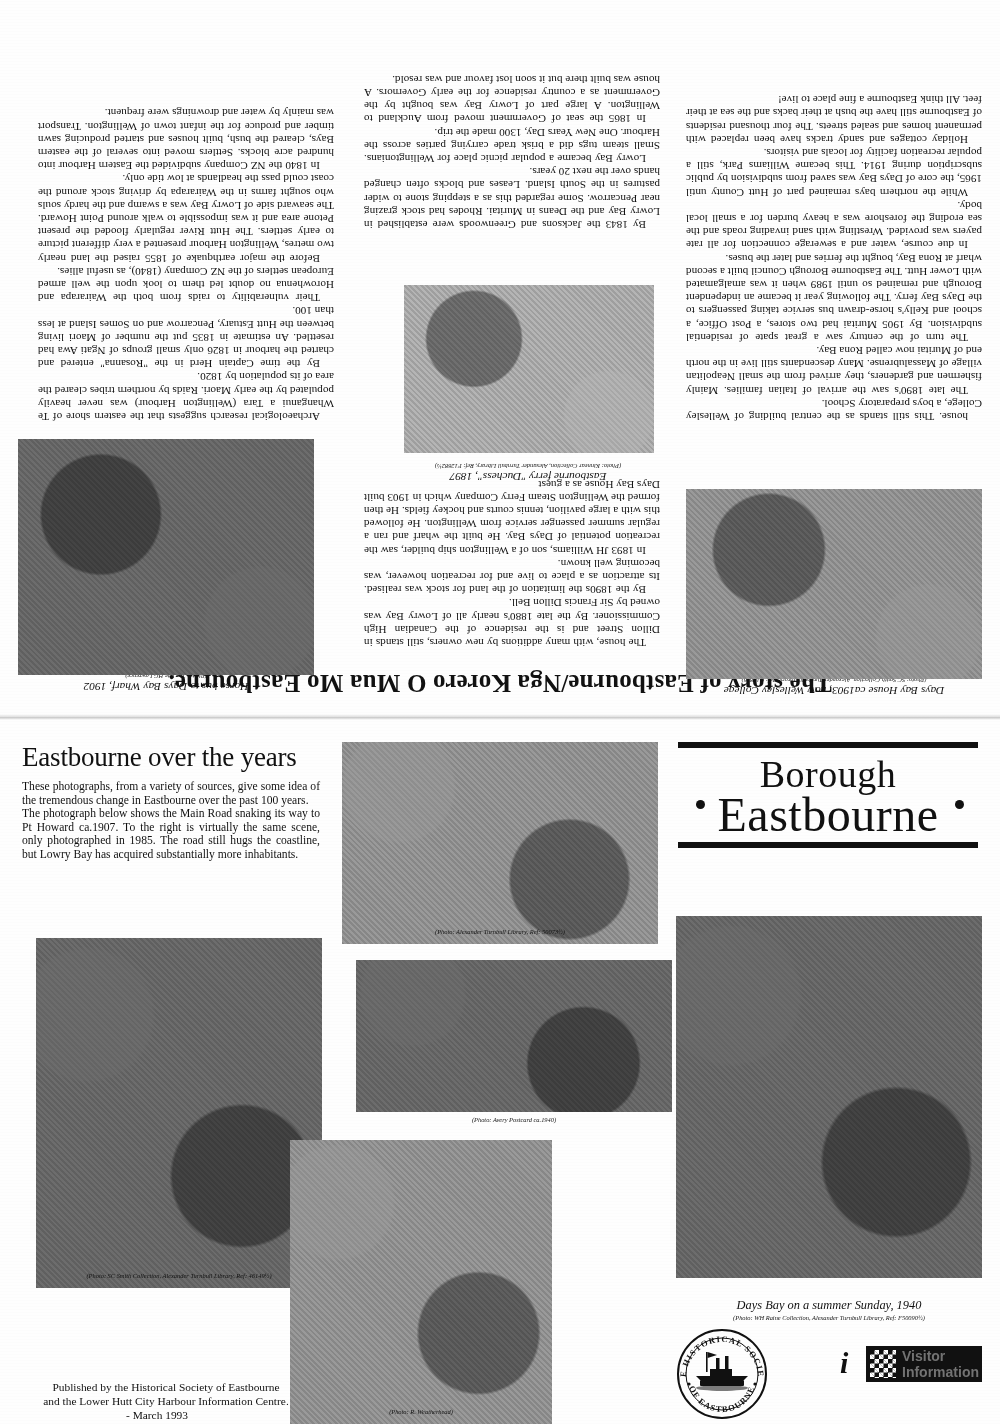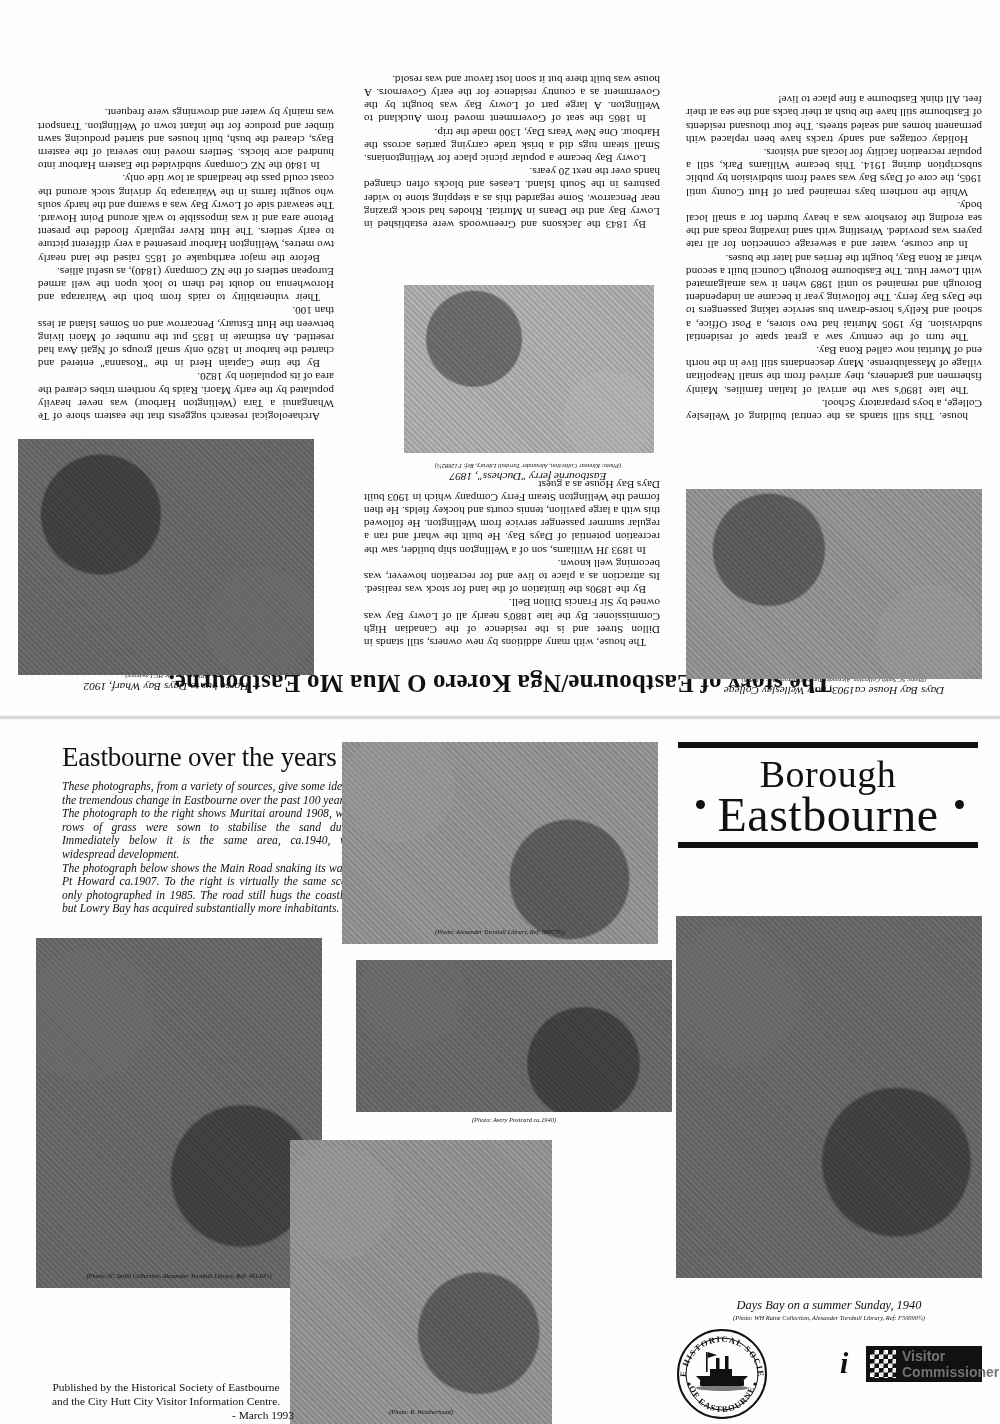--- a/index.html
+++ b/index.html
@@ -67,43 +67,43 @@
   #masthead .rule{height:6px;background:#111;margin:0;}
   #masthead .rule.bottom{margin-top:2px;}
   #masthead .words{position:relative;padding:6px 0 4px;text-align:center;}
   #masthead .l1{font-size:38px;line-height:40px;letter-spacing:.5px;}
   #masthead .l2{font-size:48px;line-height:42px;letter-spacing:.5px;}
   #masthead .dot{position:absolute;width:9px;height:9px;border-radius:50%;background:#111;top:52px;}
   #masthead .dot.left{left:18px;}
   #masthead .dot.right{right:14px;}
 
   
-  #intro{position:absolute;left:22px;top:22px;width:298px;margin-left:40px;}
+  #intro{position:absolute;left:22px;top:22px;width:298px;}
   #intro h2{margin:0 0 7px;font-size:27px;font-weight:400;letter-spacing:-.2px;}
-  #intro p{margin:0;font-size:11.6px;line-height:13.6px;text-align:justify;font-style:italic;}
+  #intro p{margin:0;font-size:11.6px;line-height:13.6px;text-align:justify;}
 
   
   #photo-muritai{position:absolute;left:342px;top:22px;width:316px;height:202px;}
   #photo-muritai40{position:absolute;left:356px;top:240px;width:316px;height:152px;}
   #photo-mainroad{position:absolute;left:36px;top:218px;width:286px;height:350px;}
   #photo-1993{position:absolute;left:290px;top:420px;width:262px;height:284px;}
   #photo-daysbay{position:absolute;left:676px;top:196px;width:306px;height:362px;}
 
   .cap-b{position:absolute;font-style:italic;font-size:6.4px;text-align:center;}
   #cap-muritai{left:342px;top:208px;width:316px;}
   #cap-muritai40{left:356px;top:396px;width:316px;}
   #cap-mainroad{left:36px;top:552px;width:286px;}
   #cap-1993{left:290px;top:688px;width:262px;}
   #cap-daysbay{left:676px;top:578px;width:306px;}
   #cap-daysbay .t{font-style:italic;font-size:12.4px;margin-bottom:1px;}
 
   
   #publisher{position:absolute;left:20px;top:660px;width:292px;
      font-size:11.4px;line-height:14px;text-align:center;}
-  #publisher .date{text-align:right;padding-right:18px;}
+  #publisher .date{text-align:center;padding-right:18px;}
 
   
   #seal{position:absolute;left:676px;top:608px;width:92px;height:92px;}
   #seal svg{position:absolute;inset:0;}
 
   
   #visitor{position:absolute;left:862px;top:626px;width:120px;height:38px;}
   #visitor .i{position:absolute;left:-22px;top:0px;font-size:30px;font-style:italic;
       font-family:"Liberation Serif",serif;font-weight:700;color:#111;line-height:34px;}
   #visitor .box{position:absolute;left:4px;top:0;width:116px;height:36px;background:#111;}
@@ -189,21 +189,20 @@
         <div class="dot right"></div>
         <div class="l1">Borough</div>
         <div class="l2">Eastbourne</div>
       </div>
       <div class="rule bottom"></div>
     </div>
 
     <div id="intro">
       <h2>Eastbourne over the years</h2>
       <p>These photographs, from a variety of sources, give some idea of the tremendous change in Eastbourne over the past 100 years.</p>
-      <p>The photograph to the right shows Muritai around 1908, when rows of grass were sown to stabilise the sand dunes. Immediately below it is the same area, ca.1940, with widespread development.</p>
       <p>The photograph below shows the Main Road snaking its way to Pt Howard ca.1907. To the right is virtually the same scene, only photographed in 1985.  The road still hugs the coastline, but Lowry Bay has acquired substantially more inhabitants.</p>
     </div>
 
     <div id="photo-muritai" class="photo ph-mid"></div>
     <div class="cap-b" id="cap-muritai">(Photo: Alexander Turnbull Library, Ref: 50073½)</div>
 
     <div id="photo-muritai40" class="photo ph-dark"></div>
     <div class="cap-b" id="cap-muritai40">(Photo: Avery Postcard ca.1940)</div>
 
     <div id="photo-mainroad" class="photo ph-dark"></div>
@@ -213,21 +212,21 @@
     <div class="cap-b" id="cap-1993">(Photo: R. Weatherhead)</div>
 
     <div id="photo-daysbay" class="photo ph-dark"></div>
     <div class="cap-b" id="cap-daysbay">
       <div class="t">Days Bay on a summer Sunday, 1940</div>
       <div>(Photo: WH Raine Collection, Alexander Turnbull Library, Ref: F50090½)</div>
     </div>
 
     <div id="publisher">
       <div>Published by the Historical Society of Eastbourne</div>
-      <div>and the City Hutt City Visitor Information Centre.</div>
+      <div>and the Lower Hutt City Harbour Information Centre.</div>
       <div class="date">- March 1993</div>
     </div>
 
     <div id="seal">
       <svg viewBox="0 0 92 92" width="92" height="92" aria-hidden="true">
         <defs>
           <path id="arcTop" d="M 10,50 A 36,36 0 0 1 82,50" fill="none"></path>
           <path id="arcBot" d="M 12,50 A 34,34 0 0 0 80,50" fill="none"></path>
         </defs>
         <circle cx="46" cy="46" r="44" fill="none" stroke="#111" stroke-width="2"></circle>
@@ -253,20 +252,20 @@
         <circle cx="79" cy="56" r="1.6" fill="#111"></circle>
       </svg>
     </div>
 
     <div id="visitor">
       <div class="i">i</div>
       <div class="box"></div>
       <div class="checks"></div>
       <div class="txt">
         <div>Visitor</div>
-        <div>Commissioner</div>
+        <div>Information</div>
       </div>
     </div>
 
   </div>
 
   <div class="scan-noise"></div>
 </div>
 
 </body></html>

